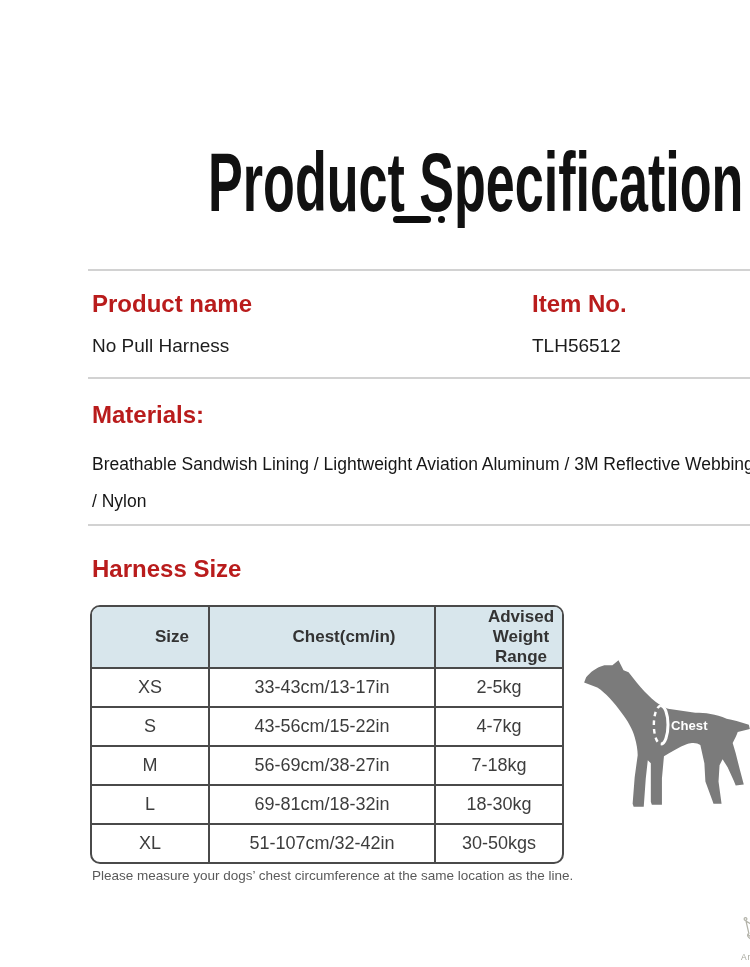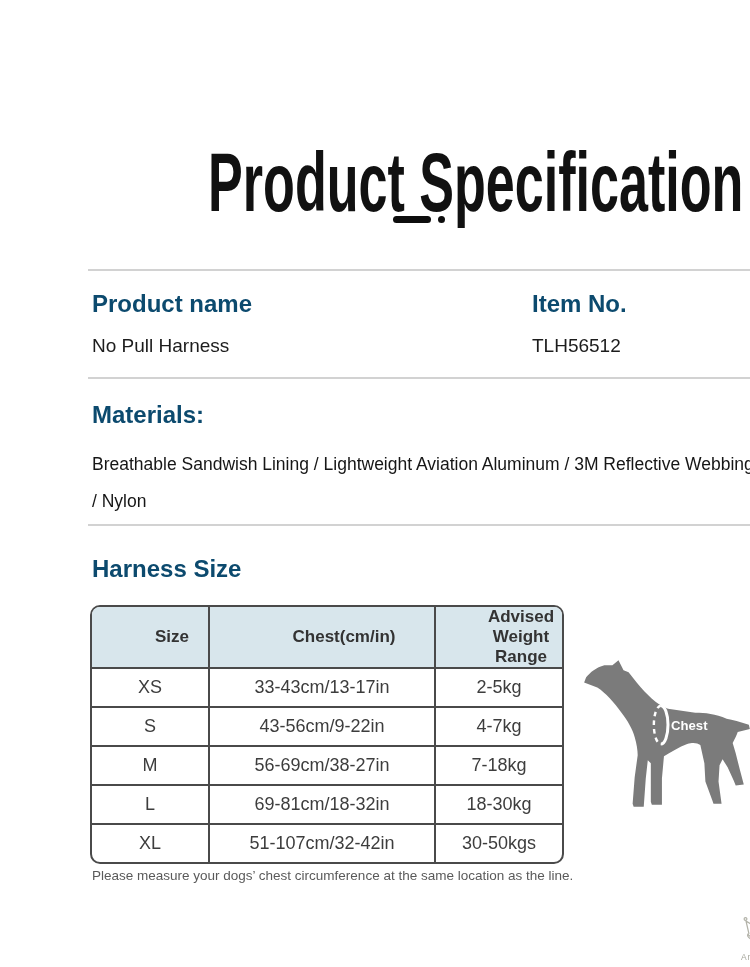--- a/index.html
+++ b/index.html
@@ -14,21 +14,21 @@
            font-size:84px; line-height:1; font-weight:700; color:#111;
            white-space:nowrap; }
   .title-inner { display:inline-block; transform:scaleX(0.62); transform-origin:50% 50%; letter-spacing:0; }
   .title-deco { position:absolute; top:210px; left:0; width:750px; text-align:center; height:10px; }
   .deco-dash { display:inline-block; width:38px; height:7px; background:#0d0d0d; border-radius:3.5px; vertical-align:middle; }
   .deco-dot  { display:inline-block; width:7px; height:7px; background:#0d0d0d; border-radius:50%; vertical-align:middle; margin-left:7px; }
   
   .rule { position:absolute; left:44px; width:664px; height:0; border-top:2px solid #d2d2d2; }
   .rule-1 { top:269px; } .rule-2 { top:377px; } .rule-3 { top:524px; }
   
-  .sec-label { position:absolute; font-size:24px; font-weight:700; color:#0c4a6e; line-height:1.15; }
+  .sec-label { position:absolute; font-size:24px; font-weight:700; color:#b91c1c; line-height:1.15; }
   .sec-value { position:absolute; font-size:19px; color:#1c1c1c; line-height:1.2; }
   .lbl-product { left:48px; top:290px; }
   .val-product { left:48px; top:335px; }
   .lbl-item { left:488px; top:290px; }
   .val-item { left:488px; top:335px; }
   .lbl-materials { left:48px; top:401px; }
   .materials-text { position:absolute; left:48px; top:446px; width:662px;
                     font-size:17.5px; line-height:37px; color:#161616; }
   .lbl-size { left:48px; top:555px; }
   
@@ -88,21 +88,21 @@
           </tr>
         </thead>
       <tbody>
           <tr>
             <td>XS</td>
             <td>33-43cm/13-17in</td>
             <td>2-5kg</td>
           </tr>
           <tr>
             <td>S</td>
-            <td>43-56cm/9-22in</td>
+            <td>43-56cm/15-22in</td>
             <td>4-7kg</td>
           </tr>
           <tr>
             <td>M</td>
             <td>56-69cm/38-27in</td>
             <td>7-18kg</td>
           </tr>
           <tr>
             <td>L</td>
             <td>69-81cm/18-32in</td>

